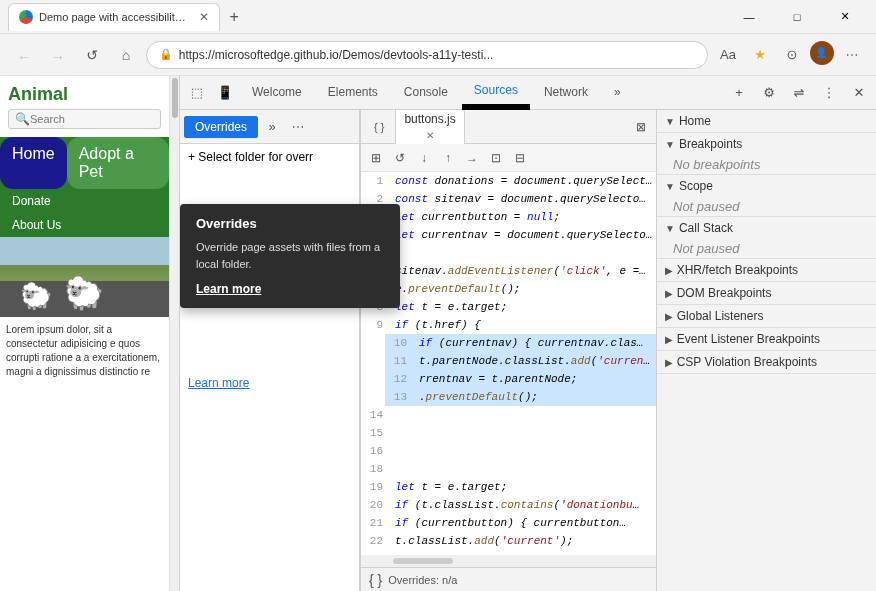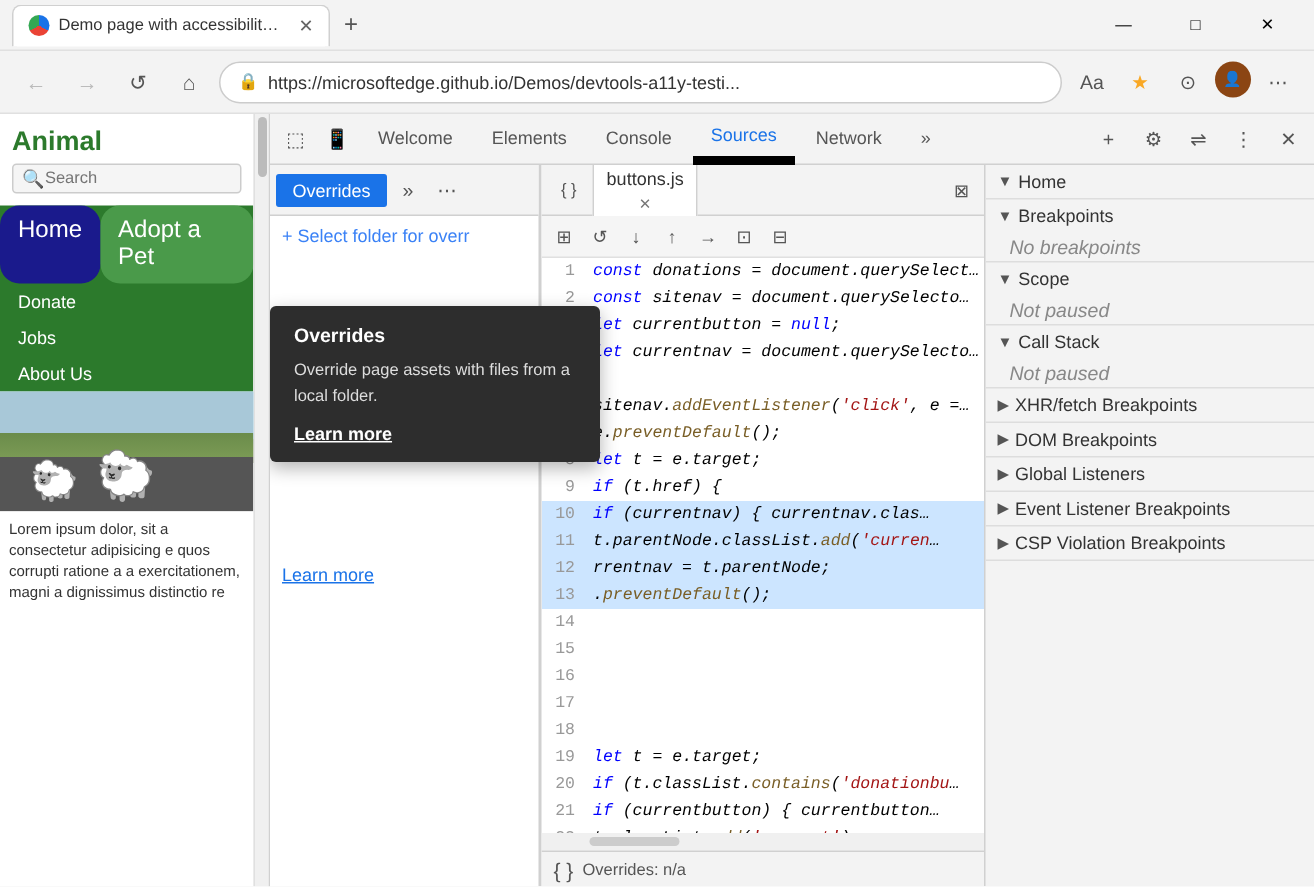--- a/index.html
+++ b/index.html
@@ -59,35 +59,35 @@
     .lorem-text { padding: 6px; font-size: 10px; color: #333; line-height: 1.4; flex: 1; overflow: hidden; }
     .sources-top { height: 34px; background: #f3f3f3; display: flex; align-items: center; padding: 0 4px; border-bottom: 1px solid #d0d0d0; gap: 2px; }
     .src-tab { padding: 3px 8px; font-size: 12px; color: #555; cursor: pointer; border: 1px solid transparent; display: flex; align-items: center; gap: 4px; }
     .src-tab.active { background: #fff; border-color: #d0d0d0; border-bottom-color: #fff; color: #333; flex-direction: column; }
     .src-tab-close { font-size: 10px; color: #777; }
     .src-toolbar { height: 28px; background: #f5f5f5; display: flex; align-items: center; padding: 0 4px; border-bottom: 1px solid #e0e0e0; gap: 2px; }
     .src-tool-btn { width: 22px; height: 22px; display: flex; align-items: center; justify-content: center; cursor: pointer; border-radius: 3px; font-size: 12px; color: #555; }
     .overrides-header { height: 34px; background: #f3f3f3; display: flex; align-items: center; padding: 0 4px; border-bottom: 1px solid #d0d0d0; gap: 2px; }
     .ov-tab { padding: 3px 10px; font-size: 12px; cursor: pointer; background: #1a73e8; color: #fff; border: 1px solid #1a73e8; border-radius: 2px; }
     .ov-more { width: 24px; height: 24px; display: flex; align-items: center; justify-content: center; cursor: pointer; font-size: 13px; color: #555; }
-    .ov-content { padding: 6px 8px; display: flex; align-items: flex-end; gap: 4px; font-size: 12px; color: #3b82f6; cursor: pointer; }
+    .ov-content { padding: 6px 8px; display: flex; align-items: flex-end; gap: 4px; font-size: 12px; color: #000000; cursor: pointer; }
 
     
     .tooltip-overlay { position: absolute; left: 0; top: 60px; background: #2d2d2d; color: #fff; padding: 12px 16px; border-radius: 4px; width: 220px; z-index: 10; box-shadow: 0 4px 12px rgba(0,0,0,0.3); }
     .tooltip-title { font-weight: bold; font-size: 13px; margin-bottom: 8px; }
     .tooltip-desc { font-size: 11px; line-height: 1.5; color: #ddd; margin-bottom: 10px; }
     .tooltip-link { color: #fff; font-weight: bold; font-size: 12px; text-decoration: underline; cursor: pointer; }
 
     
     .code-editor { flex: 1; display: flex; flex-direction: column; overflow: hidden; border-left: 1px solid #d0d0d0; }
     .code-content { flex: 1; overflow: auto; background: #fff; }
     .code-line { display: flex; font-family: 'Consolas', 'Courier New', monospace; font-size: 11px; line-height: 18px; padding: 0 0; }
     .line-num { width: 30px; min-width: 30px; text-align: right; padding-right: 8px; color: #999; user-select: none; font-size: 11px; }
     .line-code { flex: 1; padding-left: 4px; white-space: nowrap; overflow: hidden; font-style: italic; }
-    .code-highlight { background: #cce5ff; }
+    .code-highlight { background: #cce5ff; margin-left: 24px; }
     .kw { color: #0000ff; }
     .str { color: #a31515; }
     .fn { color: #795e26; }
     .code-footer { height: 24px; background: #f3f3f3; border-top: 1px solid #d0d0d0; display: flex; align-items: center; padding: 0 8px; font-size: 11px; color: #555; gap: 8px; }
     .code-scrollbar-h { height: 12px; background: #f0f0f0; display: flex; align-items: center; padding: 0 2px; }
     .scroll-thumb { height: 6px; background: #ccc; border-radius: 3px; width: 60px; margin-left: 30px; }
 
     
     .right-panel { width: 220px; min-width: 220px; background: #f3f3f3; border-left: 1px solid #d0d0d0; display: flex; flex-direction: column; overflow: hidden; }
     .section-header { display: flex; align-items: center; padding: 4px 8px; cursor: pointer; gap: 4px; }
@@ -164,21 +164,20 @@
               <input type="text" style="border: none; background: transparent; font-size: 11px; outline: none; width: 80px;" placeholder="Search">
             </div>
           </div>
           <div class="page-nav">
             <div class="nav-links">
               <div class="nav-link active">Home</div>
               <div class="nav-link secondary">Adopt a Pet</div>
             </div>
             <div class="nav-side">
               <div class="side-link" style="color:#fff;text-decoration:none;padding:5px 12px;font-size:12px;">Donate</div>
-              <div class="side-link" style="color:#fff;text-decoration:none;padding:5px 12px;font-size:12px;">Jobs</div>
               <div class="side-link" style="color:#fff;text-decoration:none;padding:5px 12px;font-size:12px;">About Us</div>
             </div>
           </div>
           <div class="page-image">
             <div class="sheep-img">
               <div style="position:absolute;top:0;left:0;right:0;height:35px;background:linear-gradient(180deg,#c8dff0 0%,#a8cce0 100%);"></div>
               <div style="position:absolute;top:0;left:0;right:0;bottom:0;background:linear-gradient(180deg,#a8c8d8 0%,#a8c8d8 35%,#6b8c4a 35%,#7a9a55 55%,#555 55%);"></div>
               <div style="position:absolute;bottom:5px;font-size:32px;">🐑</div>
               <div style="position:absolute;bottom:5px;left:20px;font-size:26px;">🐑</div>
             </div>
@@ -321,24 +320,20 @@
               </div>
             <div class="code-line">
                 <span class="line-num">15</span>
                 <span class="line-code"></span>
               </div>
             <div class="code-line">
                 <span class="line-num">16</span>
                 <span class="line-code"></span>
               </div>
             <div class="code-line">
-                <span class="line-num">17</span>
-                <span class="line-code"></span>
-              </div>
-            <div class="code-line">
                 <span class="line-num">18</span>
                 <span class="line-code"></span>
               </div>
             <div class="code-line">
                 <span class="line-num">19</span>
                 <span class="line-code">  <span class="kw">let</span> t = e.target;</span>
               </div>
             <div class="code-line">
                 <span class="line-num">20</span>
                 <span class="line-code">  <span class="kw">if</span> (t.classList.<span class="fn">contains</span>(<span class="str">'donationbu</span>…</span>

